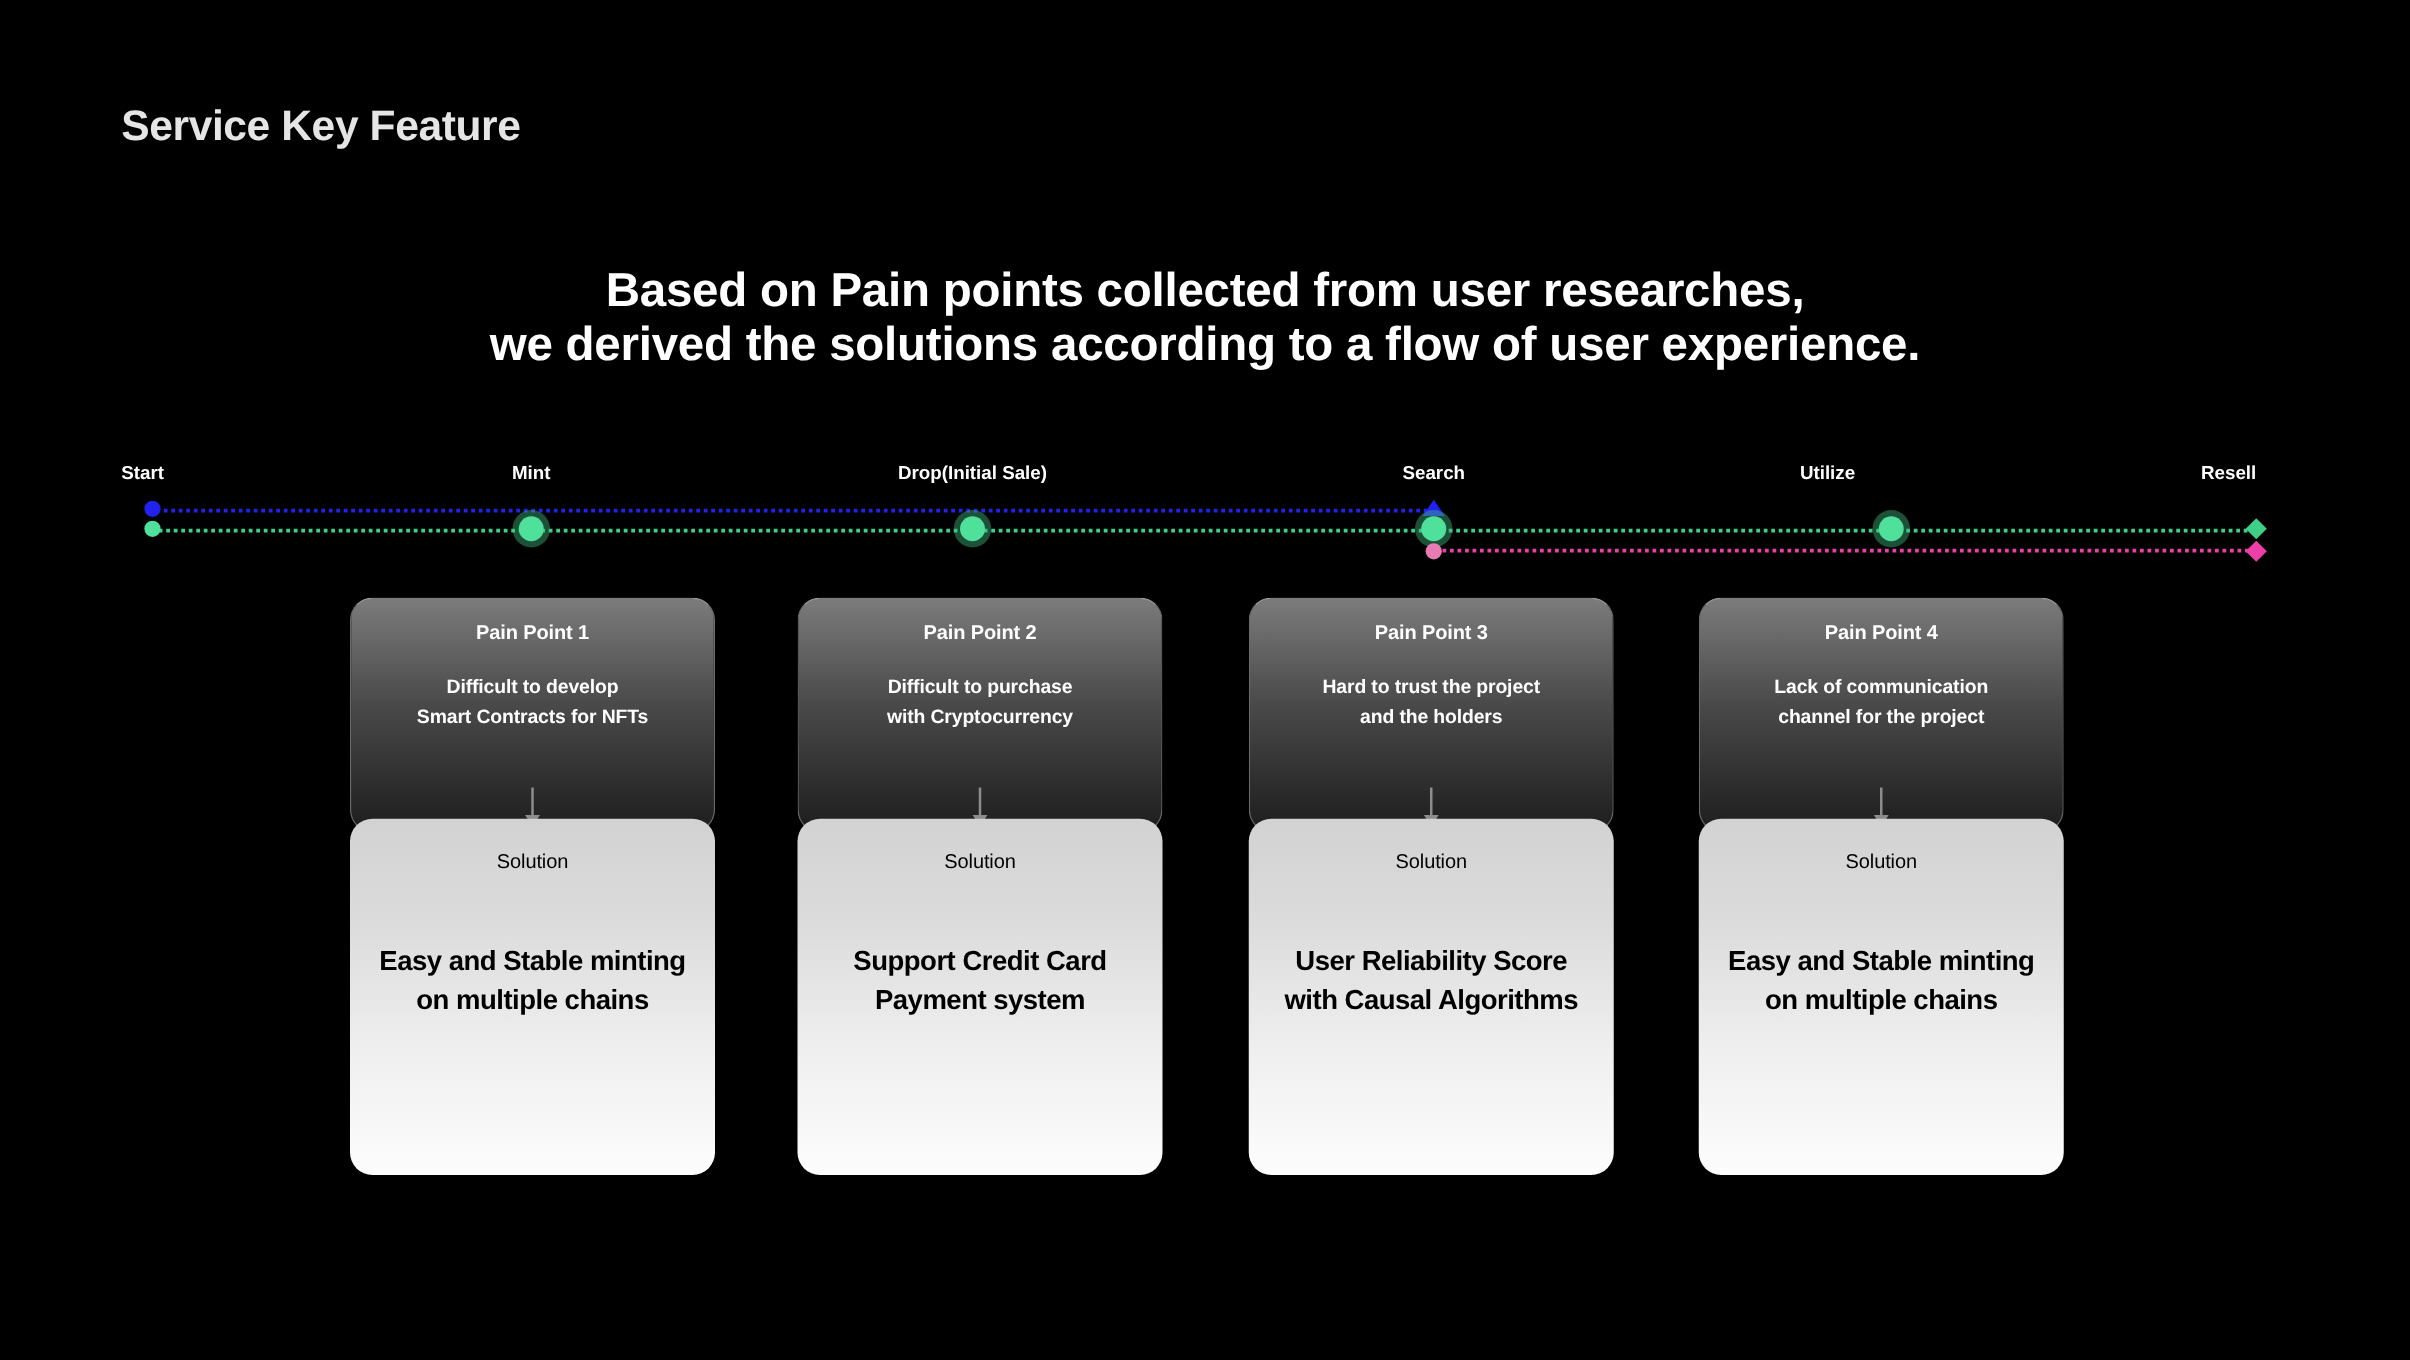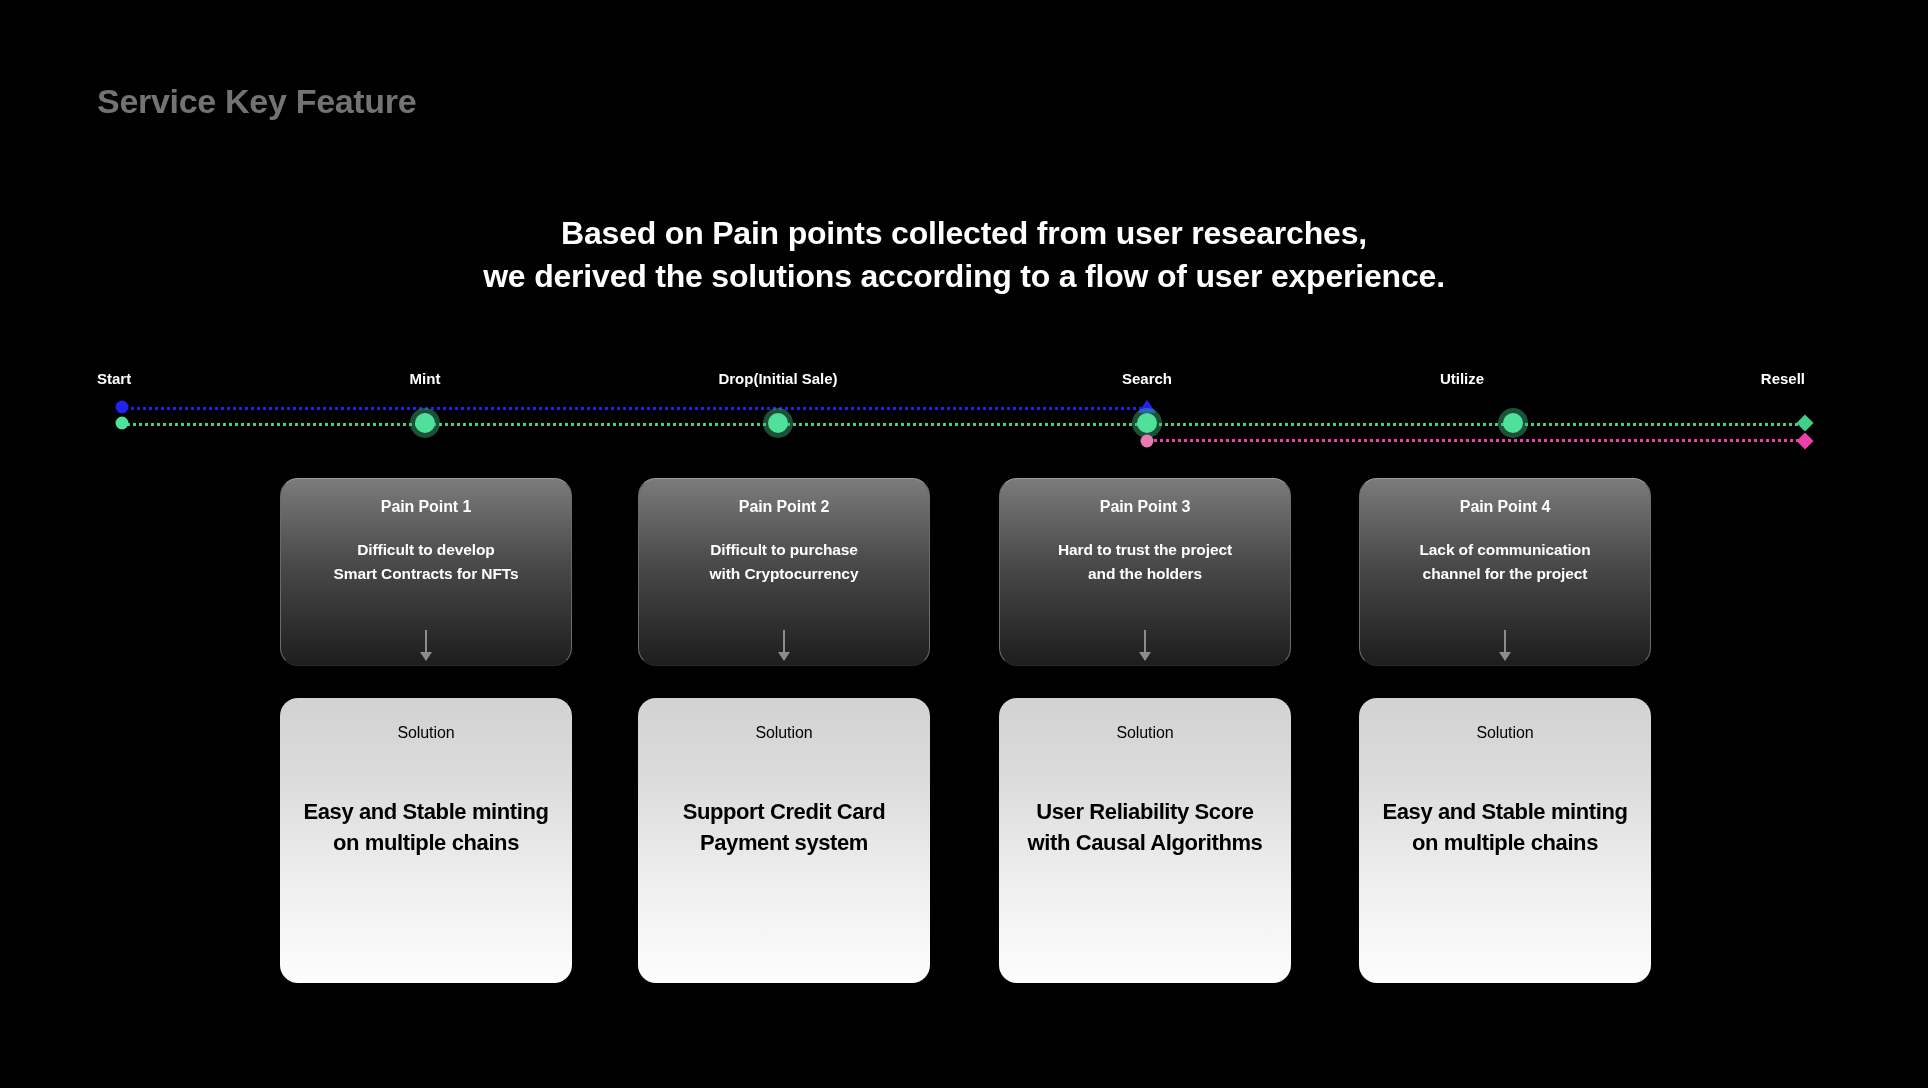--- a/index.html
+++ b/index.html
@@ -19,34 +19,34 @@
     background: #000000;
   }
 
   
   #page-title {
     position: absolute;
     left: 97px;
     top: 82px;
     font-size: 34px;
     font-weight: bold;
-    color: #737373;
+    color: #e5e5e5;
     letter-spacing: -0.3px;
     text-align: center;
   }
 
   
   #subtitle {
     position: absolute;
     left: 0;
     top: 212px;
     width: 1928px;
     text-align: center;
     color: #ffffff;
-    font-size: 32px;
+    font-size: 38px;
     font-weight: bold;
     line-height: 43px;
     letter-spacing: -0.2px;
   }
 
   
   #timeline {
     position: absolute;
     left: 0;
     top: 370px;
@@ -172,21 +172,20 @@
   
   .sol-card {
     position: absolute;
     width: 292px;
     height: 285px;
     border-radius: 18px;
     background: linear-gradient(to bottom, #d2d2d2 0%, #dcdcdc 30%, #efefef 65%, #fdfdfd 100%);
     color: #000000;
     text-align: center;
     padding-top: 26px;
-    margin-top: 43px;
   }
   .sol-title {
     font-size: 16px;
     font-weight: normal;
     letter-spacing: -0.1px;
   }
   .sol-body {
     margin-top: 54px;
     font-size: 22px;
     font-weight: bold;

